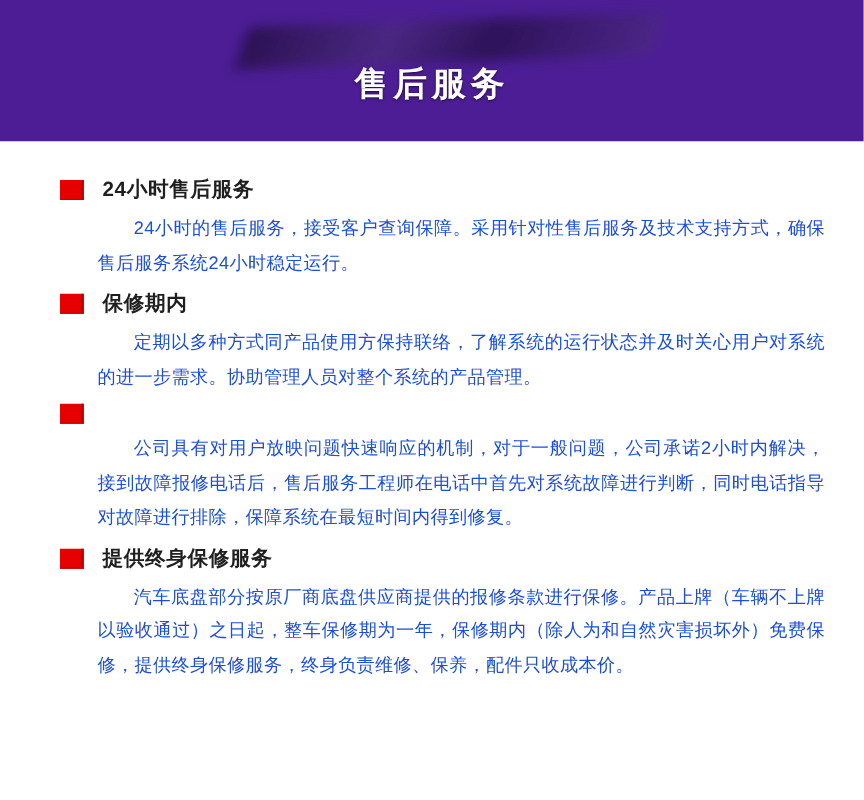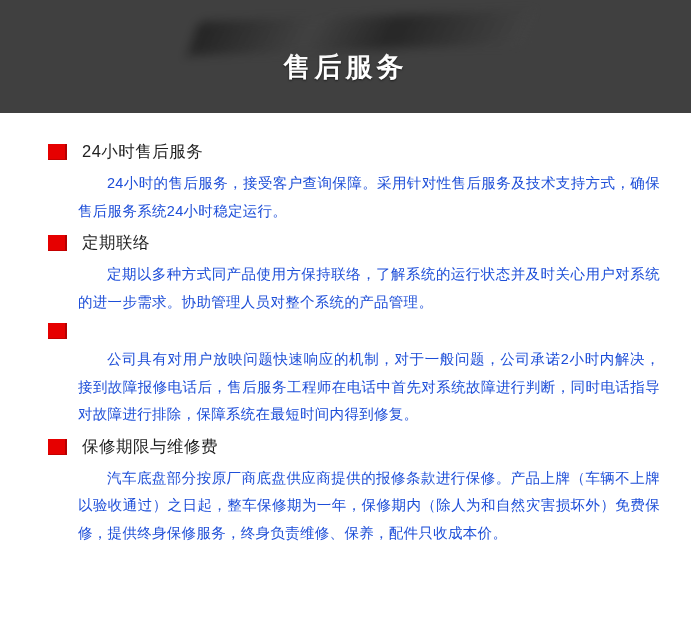--- a/index.html
+++ b/index.html
@@ -5,21 +5,21 @@
   * { margin: 0; padding: 0; box-sizing: border-box; }
   html, body {
     width: 691px; height: 640px;
     background: #ffffff;
     font-family: "Liberation Sans", "DejaVu Sans", sans-serif;
     overflow: hidden;
   }
   .banner {
     position: relative;
     height: 113px;
-    background: #404040;
+    background: #4c1d95;
     display: flex;
     align-items: center;
     justify-content: center;
     overflow: hidden;
   }
   .banner-title {
     color: #ffffff;
     font-size: 27px;
     font-weight: bold;
     letter-spacing: 4px;
@@ -48,21 +48,21 @@
   }
   .bullet {
     width: 19px; height: 16px;
     background: #e60000;
     border-right: 2px solid #b40000;
     border-bottom: 1px solid #c40000;
     flex: 0 0 auto;
   }
   .sec-title {
     font-size: 16.5px;
-    font-weight: normal;
+    font-weight: bold;
     color: #1f1f1f;
     letter-spacing: 0.5px;
   }
   .para {
     margin: 0 0 6px 30px;
     text-indent: 2em;
     font-size: 14.5px;
     line-height: 27.5px;
     color: #1d4ed8;
     text-align: justify;
@@ -83,33 +83,33 @@
     <div class="sec-head">
       <span class="bullet"></span>
       <span class="sec-title">24小时售后服务</span>
     </div>
     <p class="para">24小时的售后服务，接受客户查询保障。采用针对性售后服务及技术支持方式，确保售后服务系统24小时稳定运行。</p>
   </div>
 
   <div class="section">
     <div class="sec-head">
       <span class="bullet"></span>
-      <span class="sec-title">定期联络</span>
+      <span class="sec-title">保修期内</span>
     </div>
     <p class="para">定期以多种方式同产品使用方保持联络，了解系统的运行状态并及时关心用户对系统的进一步需求。协助管理人员对整个系统的产品管理。</p>
   </div>
 
   <div class="section">
     <div class="sec-head">
       <span class="bullet"></span>
     </div>
     <p class="para">公司具有对用户放映问题快速响应的机制，对于一般问题，公司承诺2小时内解决，接到故障报修电话后，售后服务工程师在电话中首先对系统故障进行判断，同时电话指导对故障进行排除，保障系统在最短时间内得到修复。</p>
   </div>
 
   <div class="section">
     <div class="sec-head">
       <span class="bullet"></span>
-      <span class="sec-title">保修期限与维修费</span>
+      <span class="sec-title">提供终身保修服务</span>
     </div>
     <p class="para">汽车底盘部分按原厂商底盘供应商提供的报修条款进行保修。产品上牌（车辆不上牌以验收通过）之日起，整车保修期为一年，保修期内（除人为和自然灾害损坏外）免费保修，提供终身保修服务，终身负责维修、保养，配件只收成本价。</p>
   </div>
 
 </div>
 
 </body></html>

